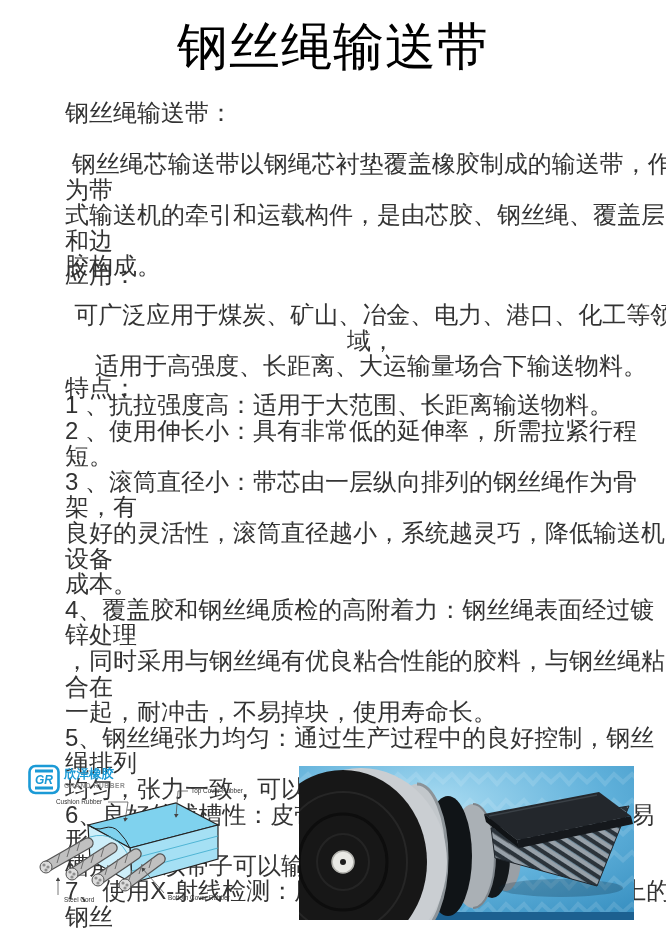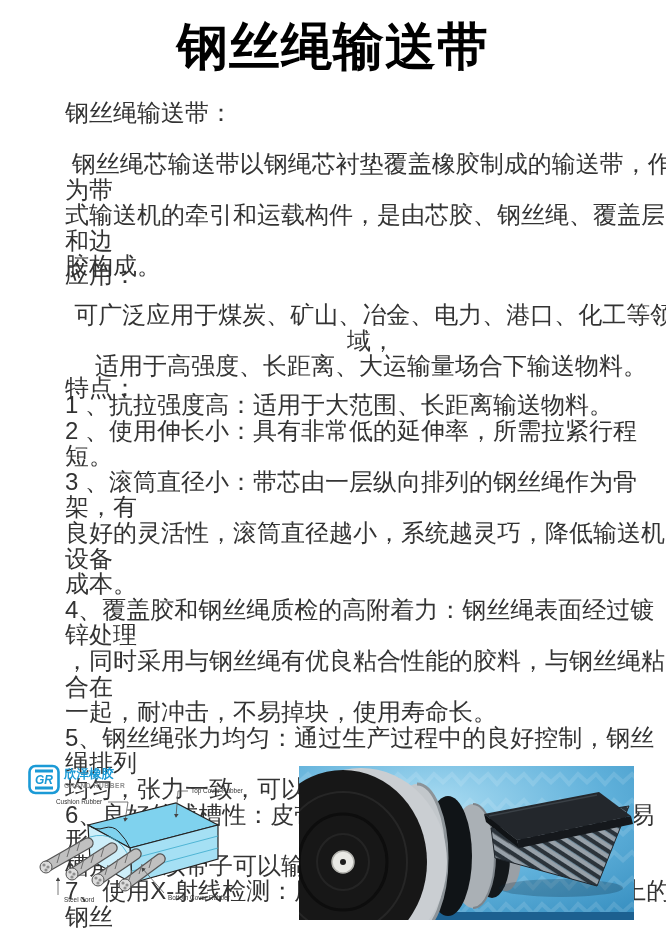--- a/index.html
+++ b/index.html
@@ -2,21 +2,21 @@
 <html><head>
 <meta charset="utf-8">
 <style>
   html,body{margin:0;padding:0;}
   body{
     width:666px;height:930px;background:#ffffff;position:relative;overflow:hidden;
     font-family:"Liberation Sans", sans-serif;color:#333333;
   }
   .doc-title{
     position:absolute;top:10px;left:0;width:666px;text-align:center;
-    font-size:51px;line-height:74px;font-weight:bold;color:#000000;letter-spacing:1px;
+    font-size:51px;line-height:74px;font-weight:normal;color:#000000;letter-spacing:1px;
   }
   .tblock{
     position:absolute;left:33px;width:612px;
     font-size:24px;line-height:25.6px;white-space:pre-wrap;color:#333333;
     word-break:break-all;
     margin-left:32px;
   }
   #intro-heading{top:100px;}
   #intro-body{top:151px;}
   #application-heading{top:262px;}

